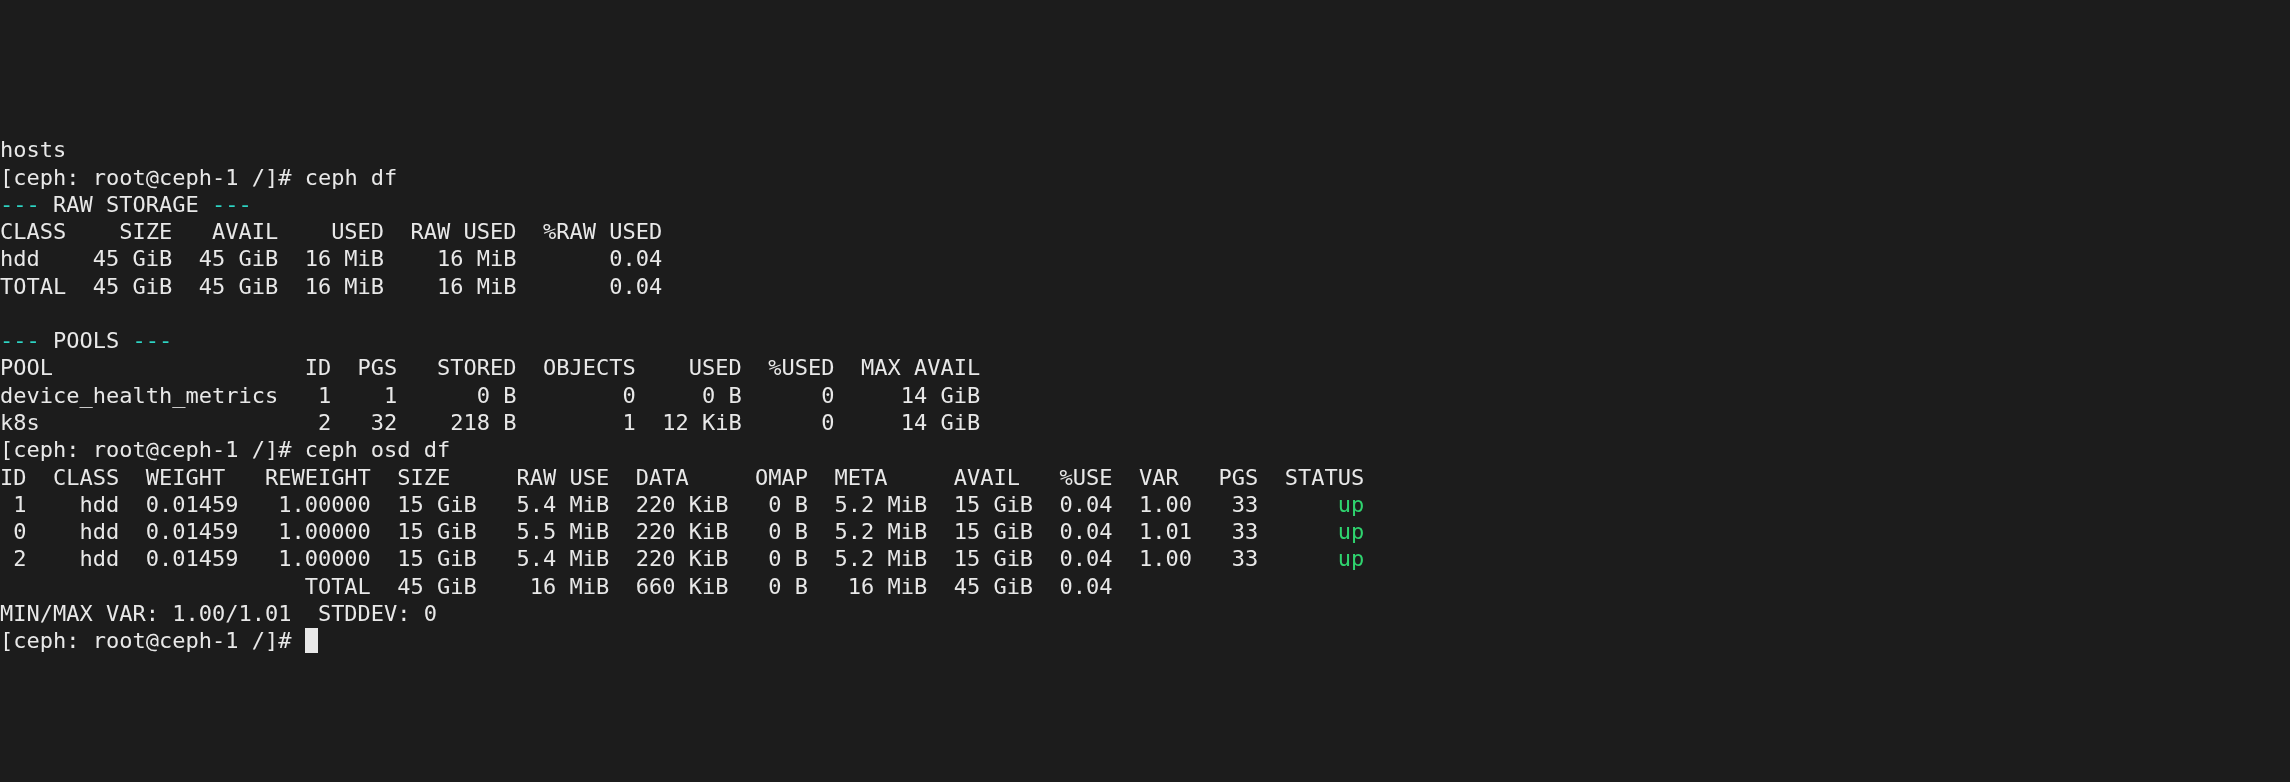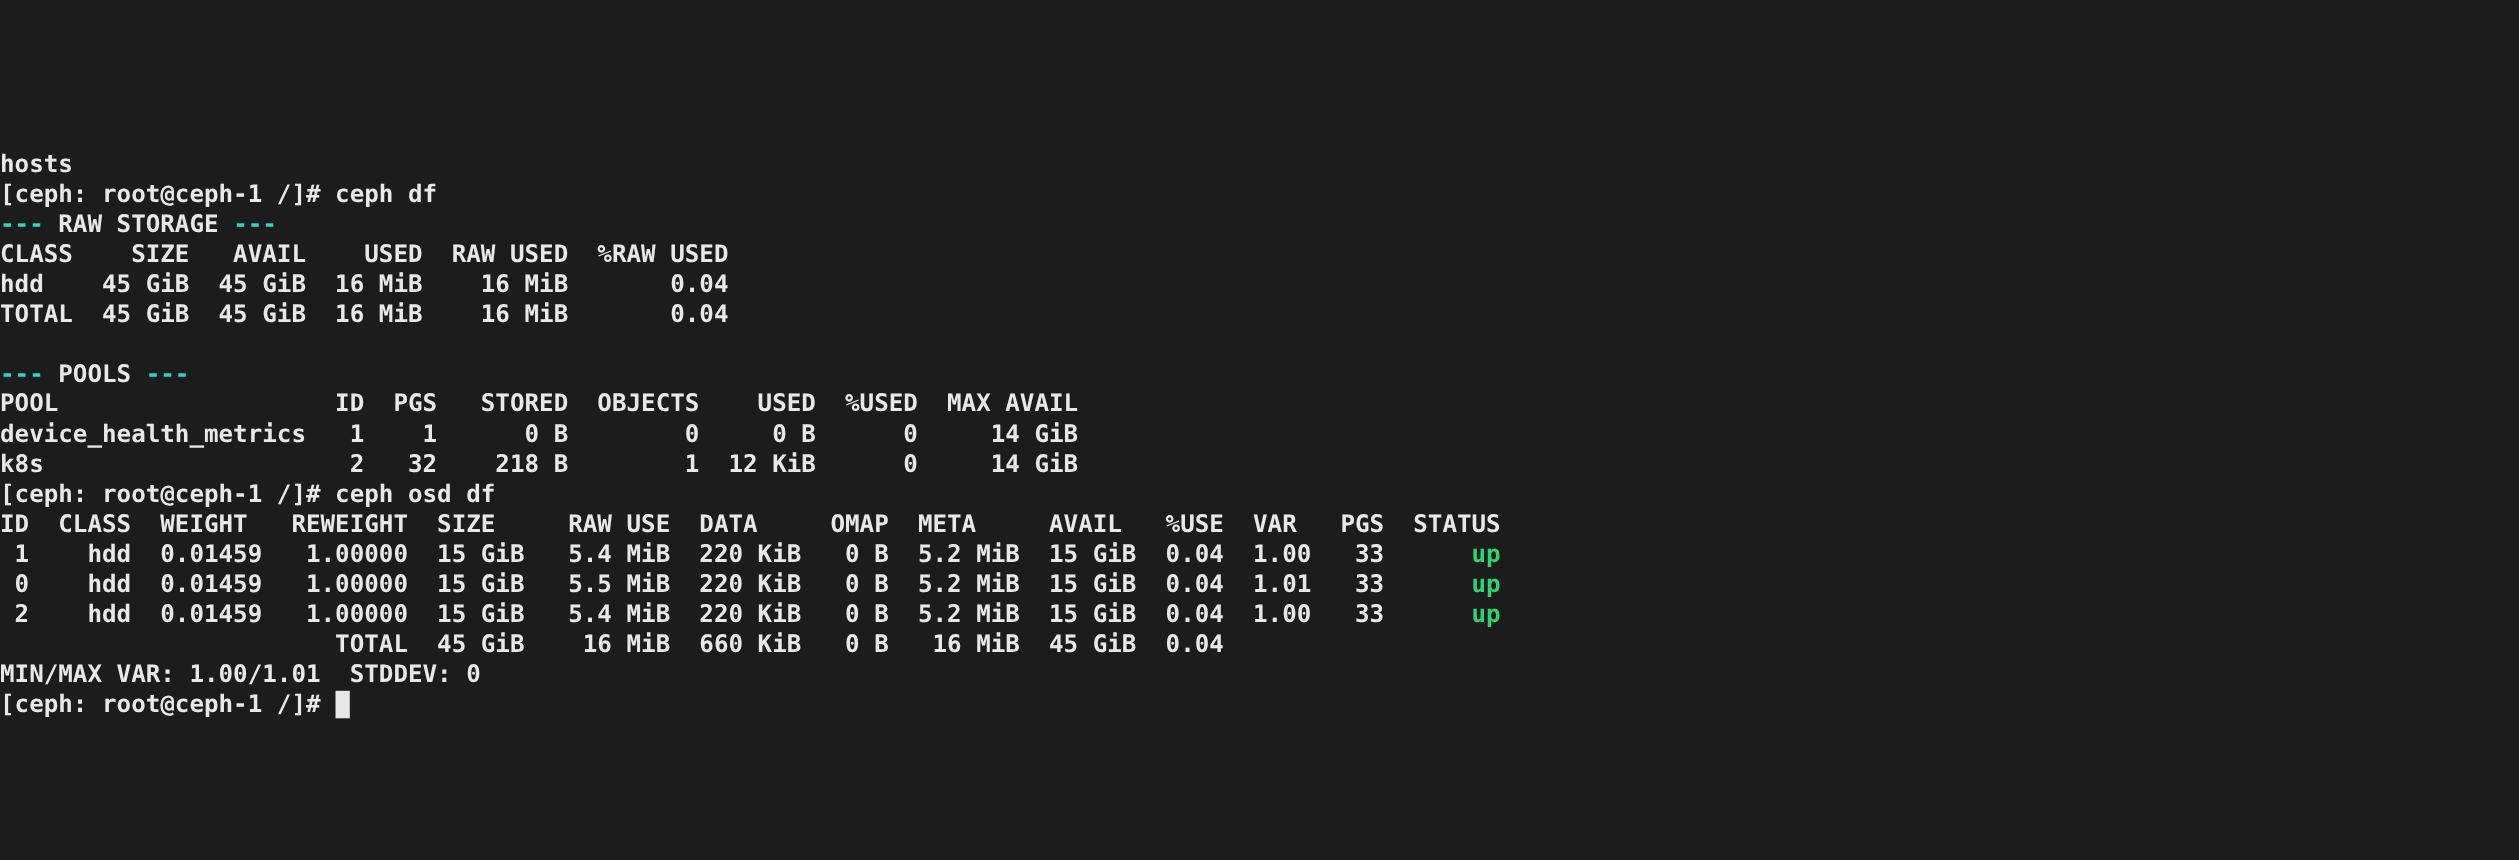--- a/index.html
+++ b/index.html
@@ -15,21 +15,21 @@
     }
     .cyan { color: #2dd5c4; }
     .green { color: #2fd46f; }
     .cursor {
       display: inline-block;
       width: 0.6em;
       height: 1.15em;
       background: #e8e8e8;
       vertical-align: text-bottom;
     }
-    #terminal { padding: 0 10px 4px 0; font-weight: bold; }
+    #terminal { padding: 0 10px 4px 0; }
   </style>
 </head>
 <body>
 
 
 
 <div id="terminal">
 <span>hosts</span>
 <span>[ceph: root@ceph-1 /]# </span><span>ceph df</span>
 <span class="cyan">--- </span><span>RAW STORAGE</span><span class="cyan"> ---</span>

